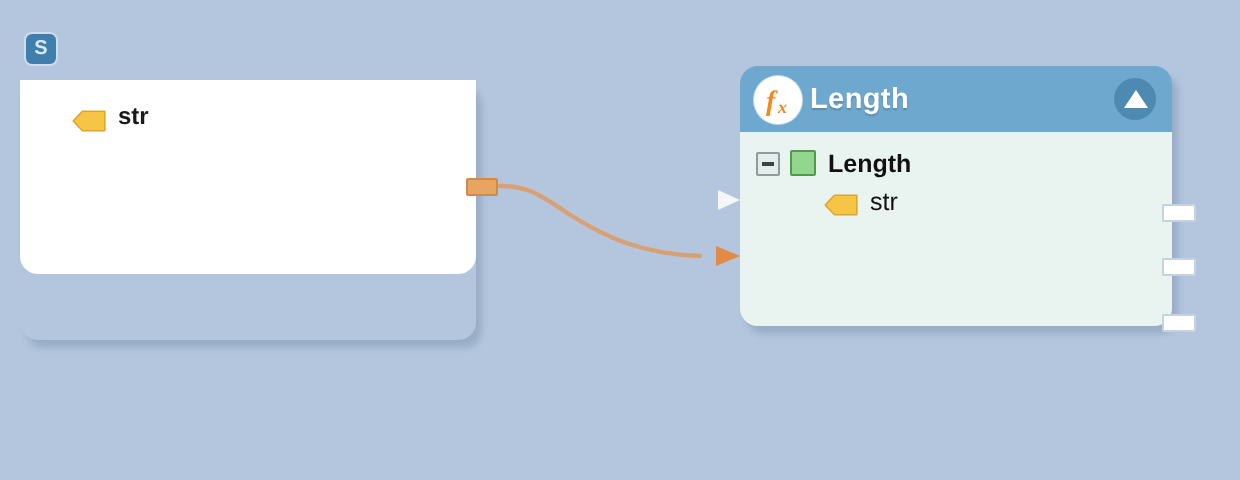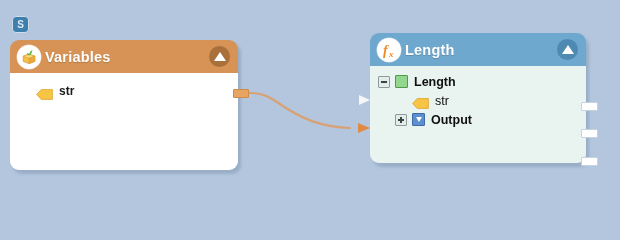--- a/index.html
+++ b/index.html
@@ -298,37 +298,20 @@
   <svg id="wire-layer" viewBox="0 0 620 201" width="620" height="201">
     <path d="M 250 93 C 266 93, 272 99, 286 108 C 302 118, 320 127, 350 128" fill="none" stroke="#d9a074" stroke-width="2.2" stroke-linecap="round"></path>
   </svg>
 
   <div id="badge-s">
     <span>S</span>
   </div>
 
   <div class="node" id="node-variables">
 
-    <div class="node-header">
-      <div class="hdr-badge">
-        <svg width="18" height="18" viewBox="0 0 18 18">
-
-          <path d="M3.2 8.2 L9 6.1 L14.8 8.2 L14.8 13.4 L9 15.6 L3.2 13.4 Z" fill="#f6c04e" stroke="#d89a28" stroke-width="0.7"></path>
-          <path d="M3.2 8.2 L9 10.3 L14.8 8.2 L9 6.1 Z" fill="#fcd97f" stroke="#d89a28" stroke-width="0.6"></path>
-          <path d="M9 10.3 L9 15.6 L14.8 13.4 L14.8 8.2 Z" fill="#eda93a" stroke="#d89a28" stroke-width="0.5"></path>
-
-          <path d="M9.3 7.4 C9.0 5.2 10.0 3.0 12.3 2.2 C12.0 4.6 11.2 6.6 9.3 7.4 Z" fill="#5bbd4a"></path>
-          <path d="M9.3 7.5 C9.0 6.2 8.2 5.1 6.8 4.7 C7.4 6.0 8.1 7.1 9.3 7.5 Z" fill="#3f9c33"></path>
-        </svg>
-      </div>
-      <div class="node-title">Variables</div>
-      <div class="collapse-btn">
-        <div class="collapse-tri"></div>
-      </div>
-    </div>
 
     <div class="node-body">
       <div class="var-row">
         <span class="tag-icon">
           <svg width="17" height="11" viewBox="0 0 17 11">
             <path d="M5.2 0.6 L16.4 0.6 L16.4 10.4 L5.2 10.4 L0.6 5.5 Z" fill="#f7c545" stroke="#dda62b" stroke-width="0.8" stroke-linejoin="round"></path>
           </svg>
         </span>
         <span class="var-name">str</span>
       </div>
@@ -363,27 +346,20 @@
 
       <div class="tree-row indent-3">
         <span class="tag-icon">
           <svg width="17" height="11" viewBox="0 0 17 11">
             <path d="M5.2 0.6 L16.4 0.6 L16.4 10.4 L5.2 10.4 L0.6 5.5 Z" fill="#f7c545" stroke="#dda62b" stroke-width="0.8" stroke-linejoin="round"></path>
           </svg>
         </span>
         <span class="tree-label">str</span>
       </div>
 
-      <div class="tree-row indent-2">
-        <span class="expander plus"></span>
-        <span class="glyph-blue">
-            <i></i>
-          </span>
-        <span class="tree-label bold">Output</span>
-      </div>
 
     </div>
 
     <div class="edge-arrow" id="arrow-exec-in"></div>
     <div class="edge-arrow" id="arrow-data-in"></div>
 
     <div class="port-out-white" id="port-out-1"></div>
     <div class="port-out-white" id="port-out-2"></div>
     <div class="port-out-white" id="port-out-3"></div>
   </div>

